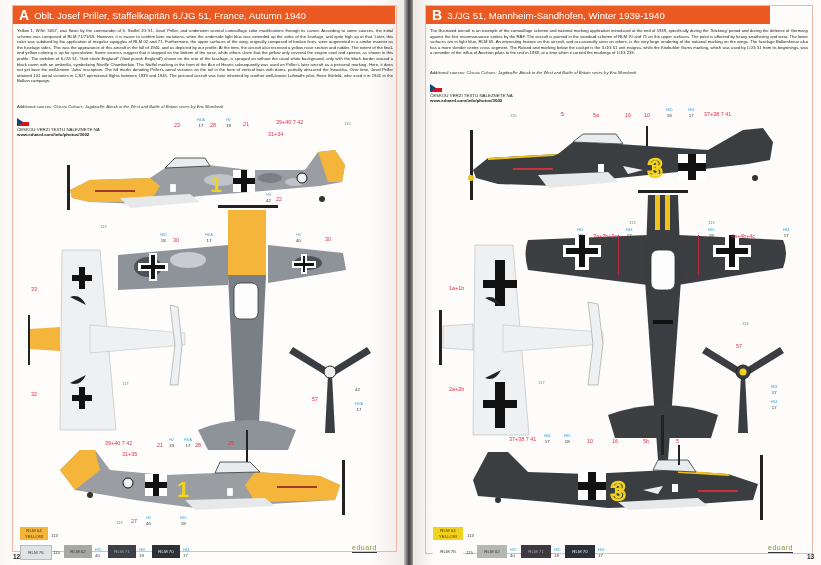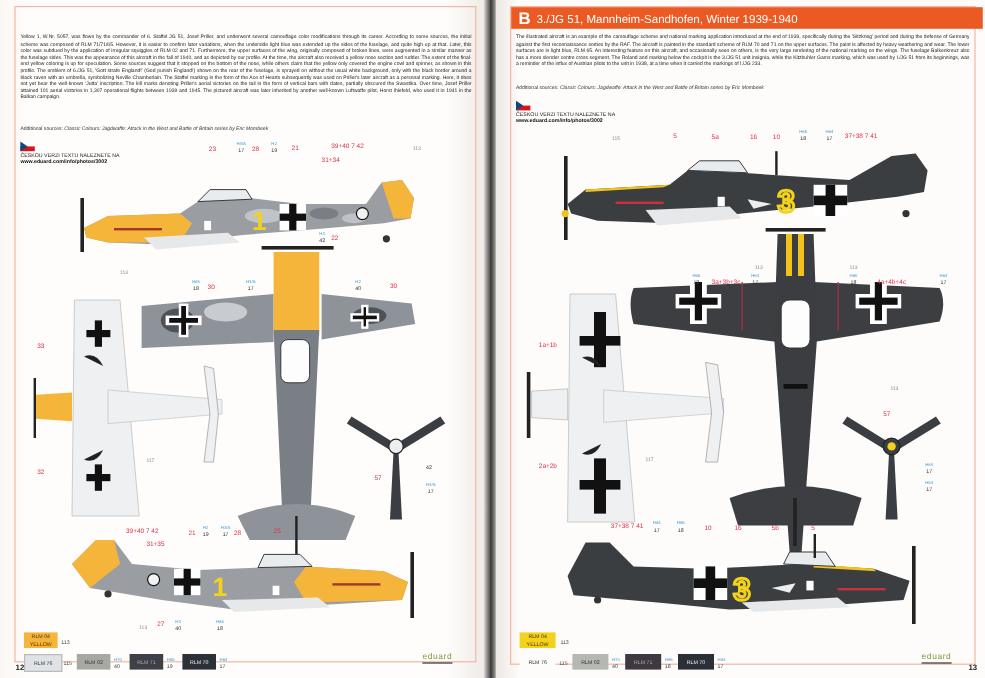--- a/index.html
+++ b/index.html
@@ -33,20 +33,23 @@
   .pgnum{position:absolute;font-size:6.5px;font-weight:bold;color:#222;}
   .brand{position:absolute;font-size:7px;color:#7d9a3a;letter-spacing:0.5px;border-bottom:1px solid #333;line-height:8px;}
   svg{position:absolute;overflow:visible;}
 </style>
 </head>
 <body>
 
 <div id="page-left" class="page">
   <div class="frame" style="left:12px;top:5px;width:383px;height:545px;"></div>
 
+  <div class="hdr" style="left:13px;top:6px;width:382px;">
+    <span class="letter">A</span><span>Oblt. Josef Priller, Staffelkapitän 6./JG 51, France, Autumn 1940</span>
+  </div>
 
   <div class="body-text" style="left:17px;top:28px;width:376px;height:58px;overflow:hidden;">Yellow 1, W.Nr. 5057, was flown by the commander of 6. Staffel JG 51, Josef Priller, and underwent several camouflage color modifications through its career. According to some sources, the initial scheme was composed of RLM 71/71/65. However, it is easier to confirm later variations, when the underside light blue was extended up the sides of the fuselage, and quite high up at that. Later, this color was subdued by the application of irregular squiggles of RLM 02 and 71. Furthermore, the upper surfaces of the wing, originally composed of broken lines, were augmented in a similar manner as the fuselage sides. This was the appearance of this aircraft in the fall of 1940, and as depicted by our profile. At the time, the aircraft also received a yellow nose section and rudder. The extent of the final-end yellow coloring is up for speculation. Some sources suggest that it stopped on the bottom of the nose, while others claim that the yellow only covered the engine cowl and spinner, as shown in this profile. The emblem of 6./JG 51, 'Gott strafe England!' (God punish England!) shown on the rear of the fuselage, is sprayed on without the usual white background, only with the black border around a black raven with an umbrella, symbolizing Neville Chamberlain. The Staffel marking in the form of the Ace of Hearts subsequently was used on Priller's later aircraft as a personal marking. Here, it does not yet bear the well-known 'Jutta' inscription. The kill marks denoting Priller's aerial victories on the tail in the form of vertical bars with dates, partially obscured the Swastika. Over time, Josef Priller attained 101 aerial victories in 1,307 operational flights between 1939 and 1945. The pictured aircraft was later inherited by another well-known Luftwaffe pilot, Horst Ihlefeld, who used it in 1941 in the Balkan campaign.</div>
 
   <div class="src" style="left:17px;top:104px;">
     <span>Additional sources:</span> <i>Classic Colours: Jagdwaffe: Attack in the West and Battle of Britain series by Eric Mombeek</i>
   </div>
 
   <div class="flag" style="left:17px;top:118px;">
       <div class="w"></div>
       <div class="r"></div>
@@ -230,21 +233,21 @@
 
   <div class="pgnum" style="left:13px;top:553px;">12</div>
   <div class="brand" style="left:352px;top:544px;">eduard</div>
 </div>
 
 <div class="gutter"></div>
 
 <div id="page-right" class="page">
   <div class="frame" style="left:12px;top:5px;width:386px;height:547px;"></div>
 
-  <div class="hdr" style="left:13px;top:6px;width:393px;">
+  <div class="hdr" style="left:13px;top:6px;width:344px;">
     <span class="letter">B</span><span>3./JG 51, Mannheim-Sandhofen, Winter 1939-1940</span>
   </div>
 
   <div class="body-text" style="left:17px;top:28px;width:378px;height:35px;overflow:hidden;">The illustrated aircraft is an example of the camouflage scheme and national marking application introduced at the end of 1939, specifically during the 'Sitzkrieg' period and during the defense of Germany against the first reconnaissance sorties by the RAF. The aircraft is painted in the standard scheme of RLM 70 and 71 on the upper surfaces. The paint is affected by heavy weathering and wear. The lower surfaces are in light blue, RLM 65. An interesting feature on this aircraft, and occasionally seen on others, is the very large rendering of the national marking on the wings. The fuselage Balkenkreuz also has a more slender centre cross segment. The Roland and marking below the cockpit is the 3./JG 51 unit insignia, while the Kitzbuhler Gams marking, which was used by I./JG 51 from its beginnings, was a reminder of the influx of Austrian pilots to the unit in 1938, at a time when it carried the markings of I./JG 233.</div>
 
   <div class="src" style="left:17px;top:70px;">
     <span>Additional sources:</span> <i>Classic Colours: Jagdwaffe: Attack in the West and Battle of Britain series by Eric Mombeek</i>
   </div>
 
   <div class="flag" style="left:17px;top:84px;">

